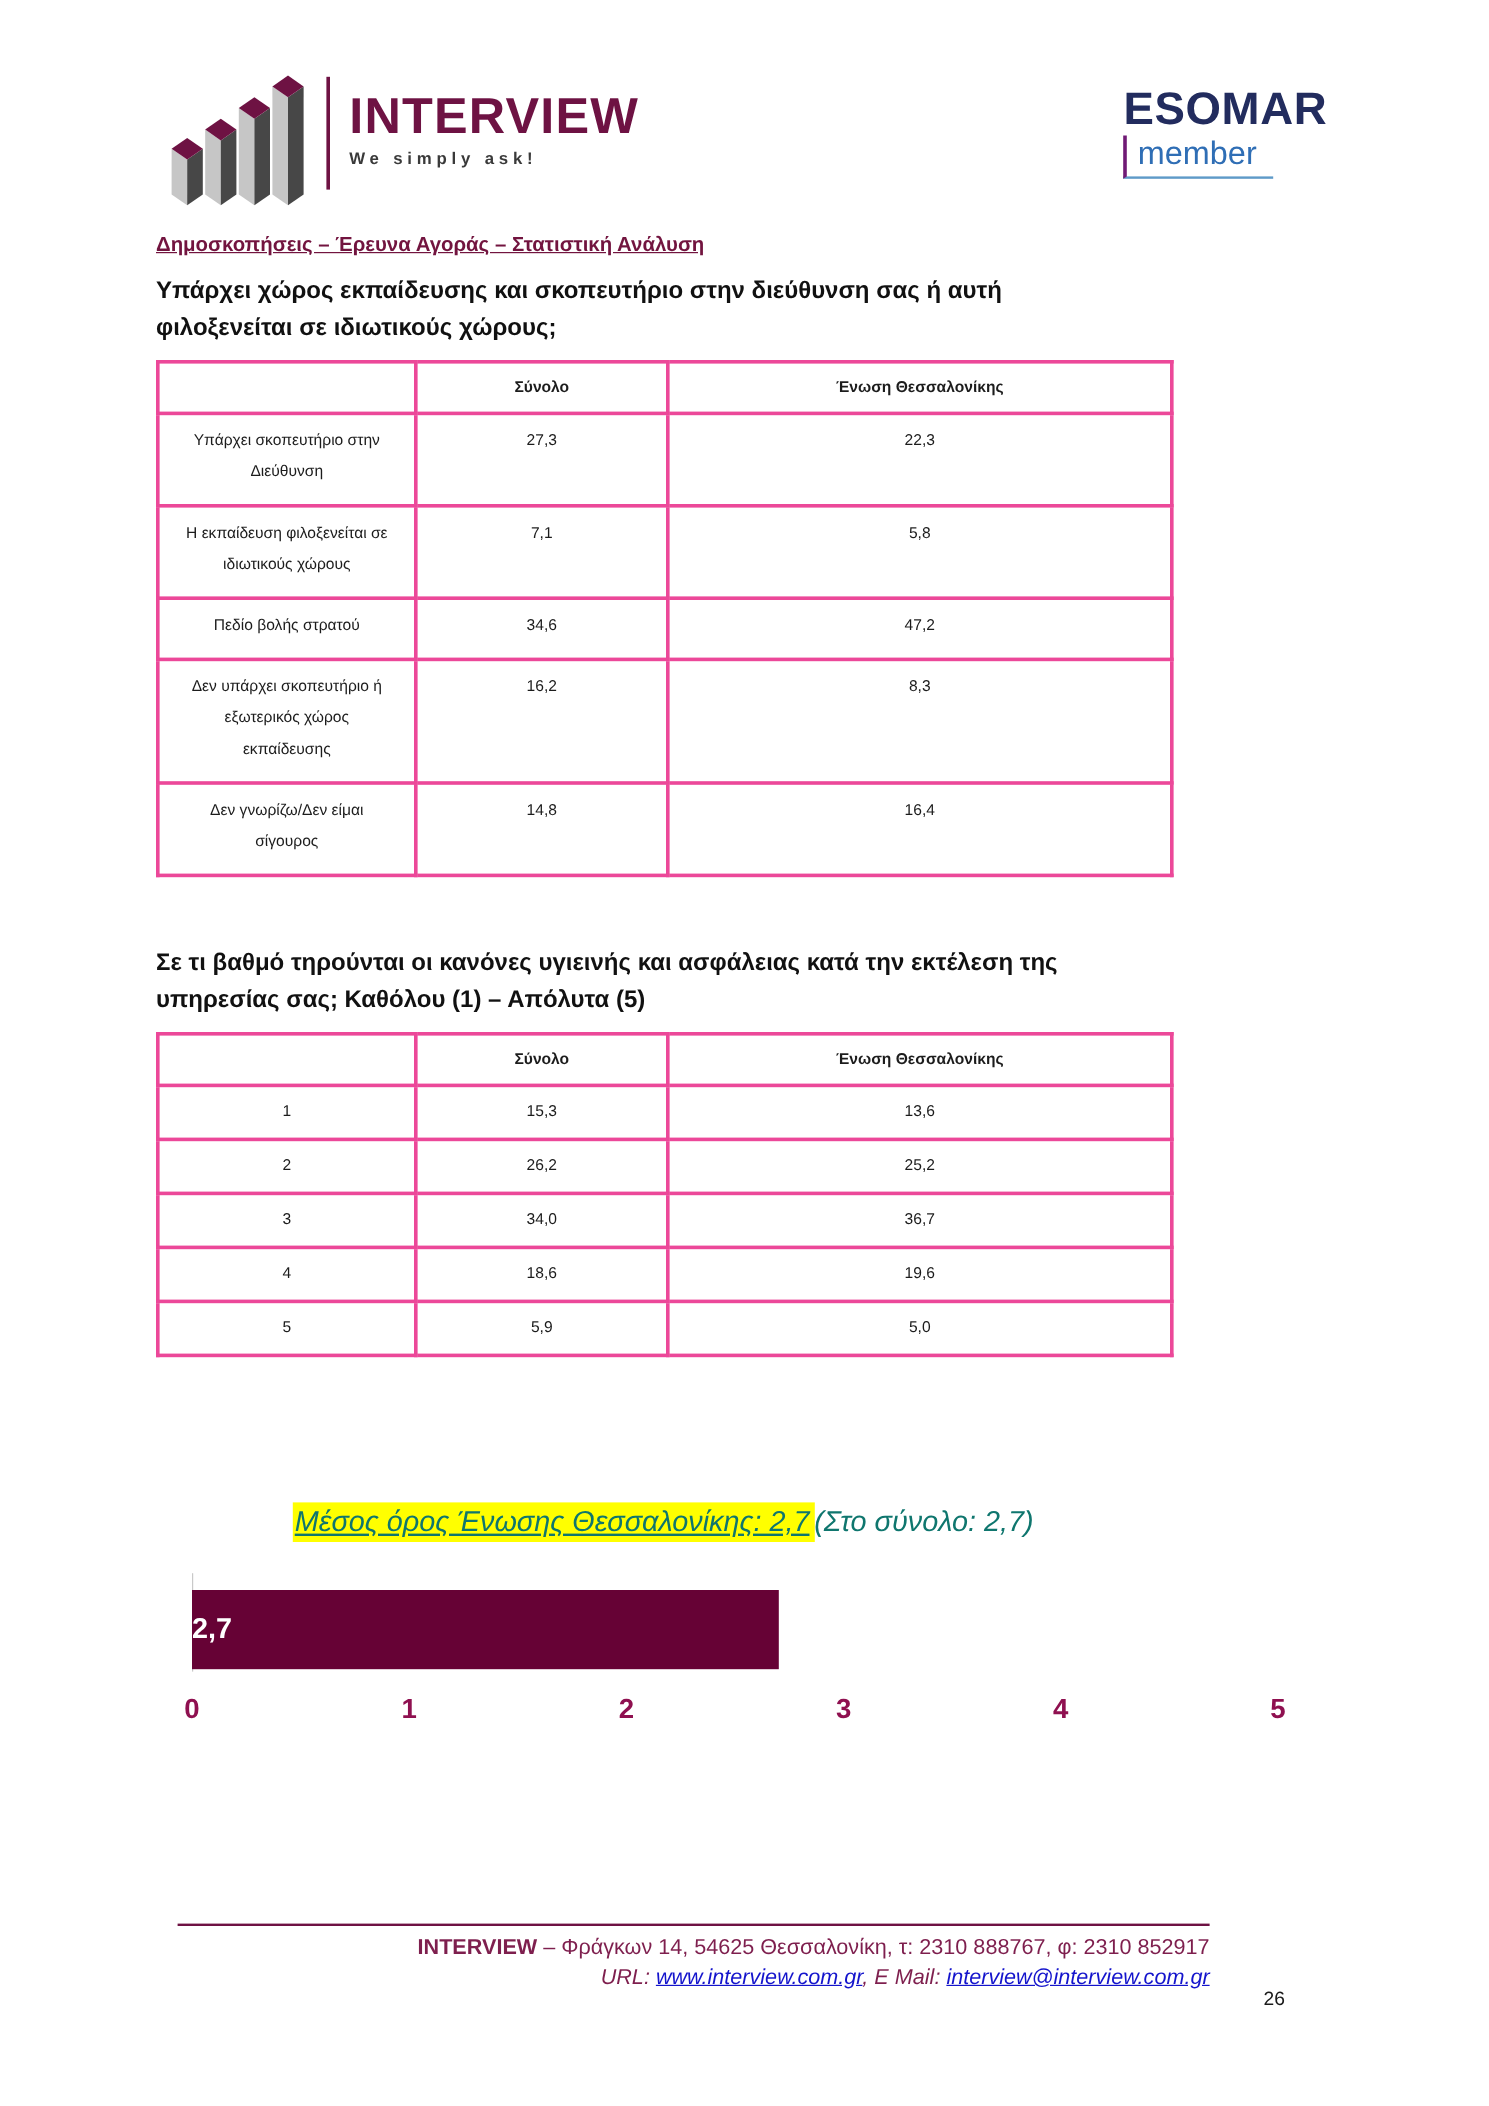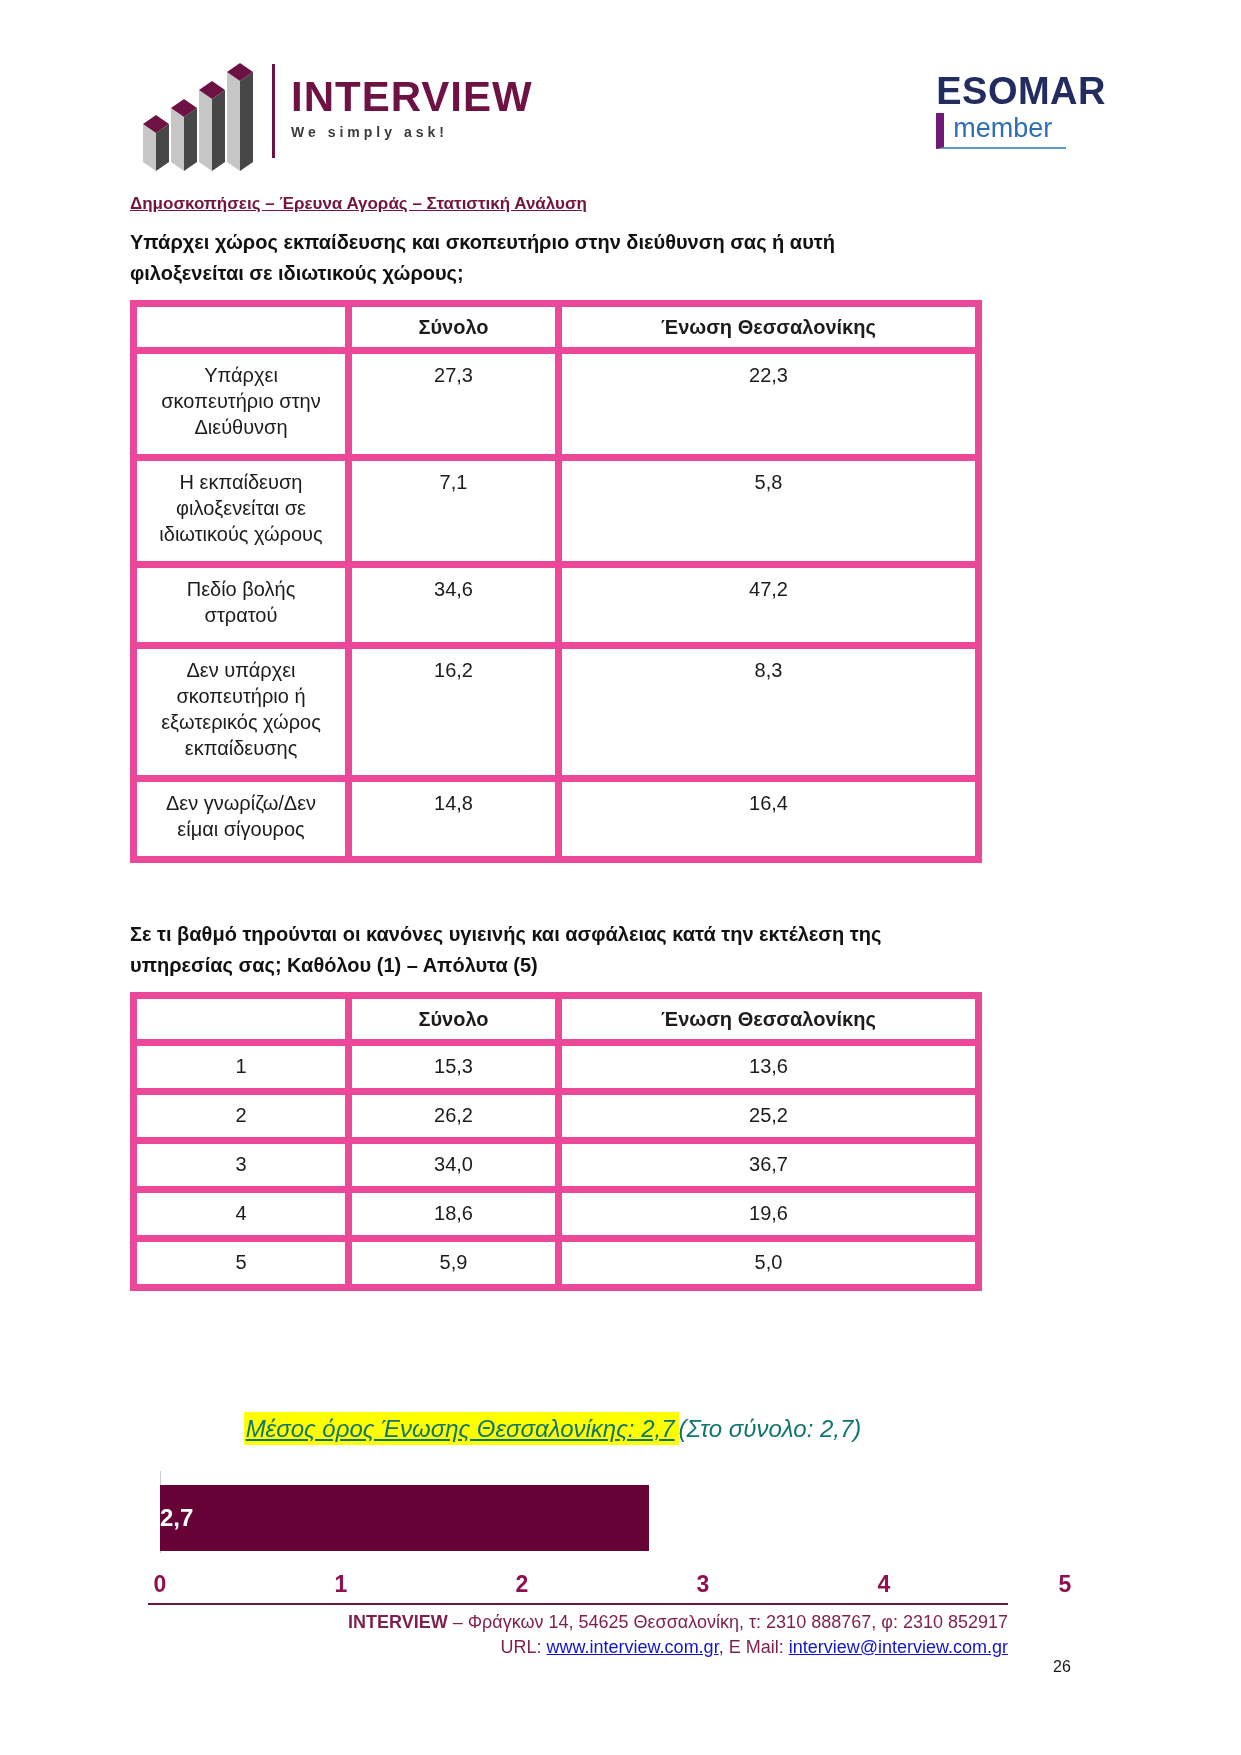--- a/index.html
+++ b/index.html
@@ -14,31 +14,31 @@
     padding:62px 135px 0 140px; }
   .ivw-logo { display:flex; align-items:flex-start; }
   .ivw-icon svg { display:block; }
   .ivw-sep { width:3px; height:94px; background:#6E1243; margin:2px 16px 0 14px; }
   .ivw-text { padding-top:14px; }
   .ivw-brand { font-size:42px; font-weight:800; letter-spacing:1px; color:#6E1243; line-height:1; }
   .ivw-tag { font-size:14px; letter-spacing:4px; color:#3a3a3a; font-weight:600; margin-top:6px; }
   .esomar { margin-top:10px; }
   .esomar-brand { font-size:38px; font-weight:800; color:#222C5E; line-height:1; letter-spacing:0.5px; }
   .esomar-member { display:inline-block; margin-top:3px; padding:0 14px 3px 9px;
-    border-left:8px solid #701a75; border-bottom:2px solid #5E9AC8;
+    border-left:3px solid #701a75; border-bottom:2px solid #5E9AC8;
     font-size:27px; color:#2F6EB5; font-weight:400; }
   .tagline { margin:20px 0 0 130px; font-size:17px; font-weight:700; color:#72143F;
     text-decoration:underline; }
   
   .content { margin:0 0 0 130px; width:845px; }
   .qtitle { margin-top:13px; font-size:20px; font-weight:700; color:#111; line-height:31px; width:780px; }
   table.data { border-collapse:collapse; width:845px; margin-top:11px; table-layout:fixed; }
   table.data col.c1 { width:215px; } table.data col.c2 { width:210px; } table.data col.c3 { width:420px; }
-  table.data th, table.data td { border:7px solid #ec4899; vertical-align:top;
-    text-align:center; font-size:20px; line-height:26px; color:#1c1c1c; }
+  table.data th, table.data td { border:3px solid #ec4899; vertical-align:top;
+    text-align:center; font-size:13px; line-height:26px; color:#1c1c1c; }
   table.data th { font-weight:700; padding:7px 6px; }
   table.data td { font-weight:400; }
   .t1 td { padding:8px 20px 14px 20px; }
   .t2 td { padding:7px 8px 9px 8px; }
   .q2 { margin-top:56px; }
   
   .mean-note { margin-top:124px; text-align:center; font-style:italic; font-size:24px; color:#0f766e; }
   .mean-hl { background:#FFFF00; text-decoration:underline; padding:3px 4px 3px 2px; }
   
   .chart { position:relative; margin:42px 0 0 30px; width:905px; }
@@ -47,21 +47,21 @@
     align-items:center; justify-content:flex-start; }
   .chart-bar-label { color:#ffffff; font-weight:700; font-size:24px; padding-right:9px; }
   .chart-ticks { position:relative; height:32px; margin-top:20px; }
   .chart-ticks span { position:absolute; transform:translateX(-50%);
     font-size:23px; font-weight:700; color:#8F1050; }
   
   .footer { position:absolute; left:148px; top:1603px; width:860px;
     border-top:2px solid #6E1243; text-align:right; color:#7E1F4E; font-size:18px; }
   .footer .l1 { margin-top:7px; }
   .footer .l1 b { font-weight:800; }
-  .footer .l2 { margin-top:4px; }
+  .footer .l2 { margin-top:4px;font-style:italic; }
   .footer a { color:#1414CC; text-decoration:underline; }
   .pagenum { position:absolute; left:1053px; top:1658px; font-size:16px; color:#1a1a1a; }
 </style>
 </head>
 <body>
 
 <div class="page">
 
   <div class="header">
     <div class="ivw-logo">

